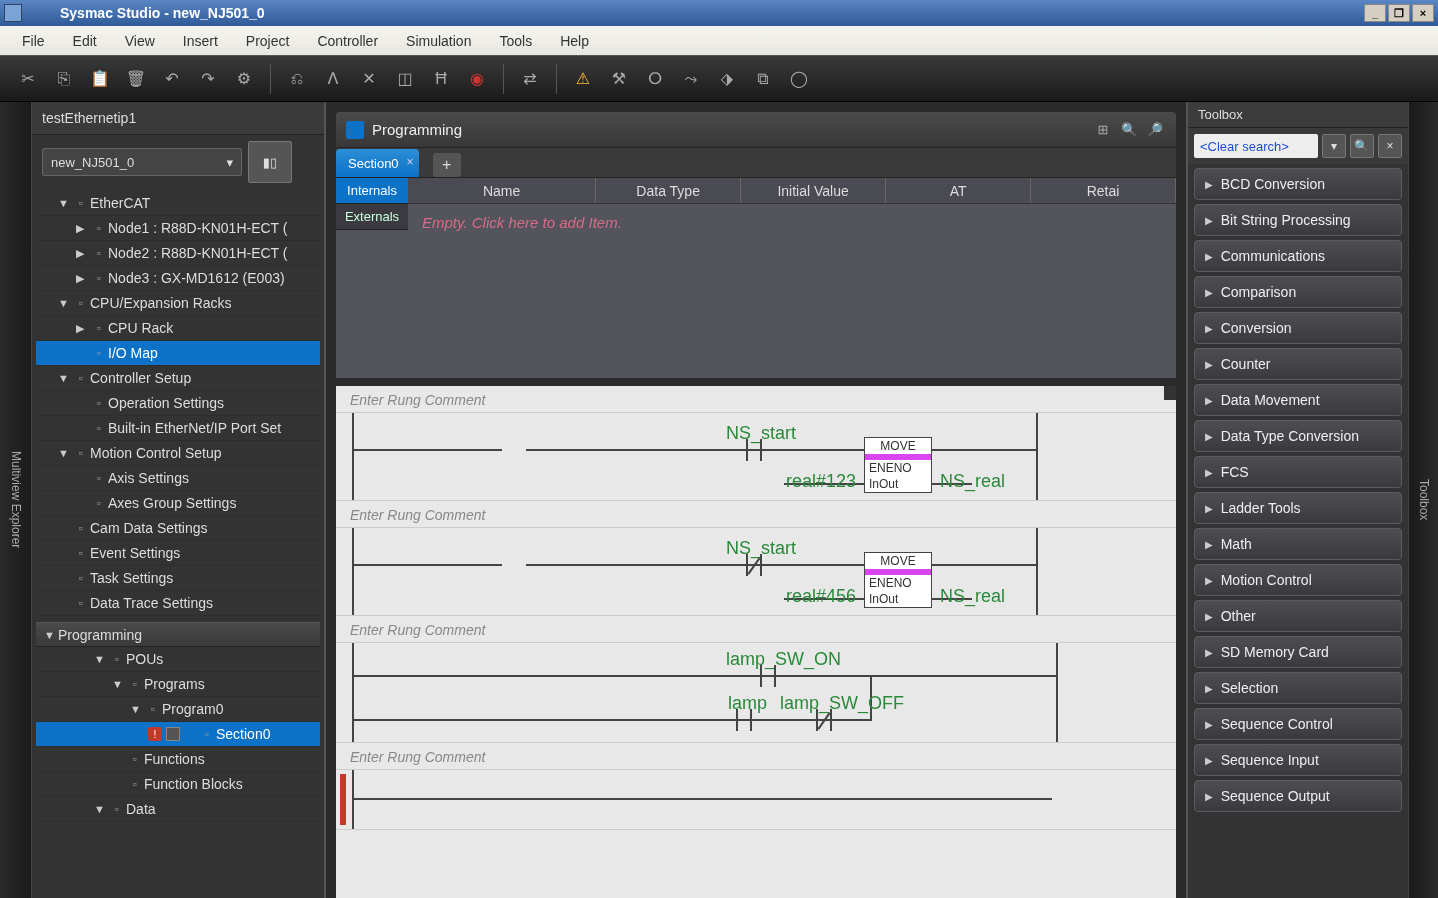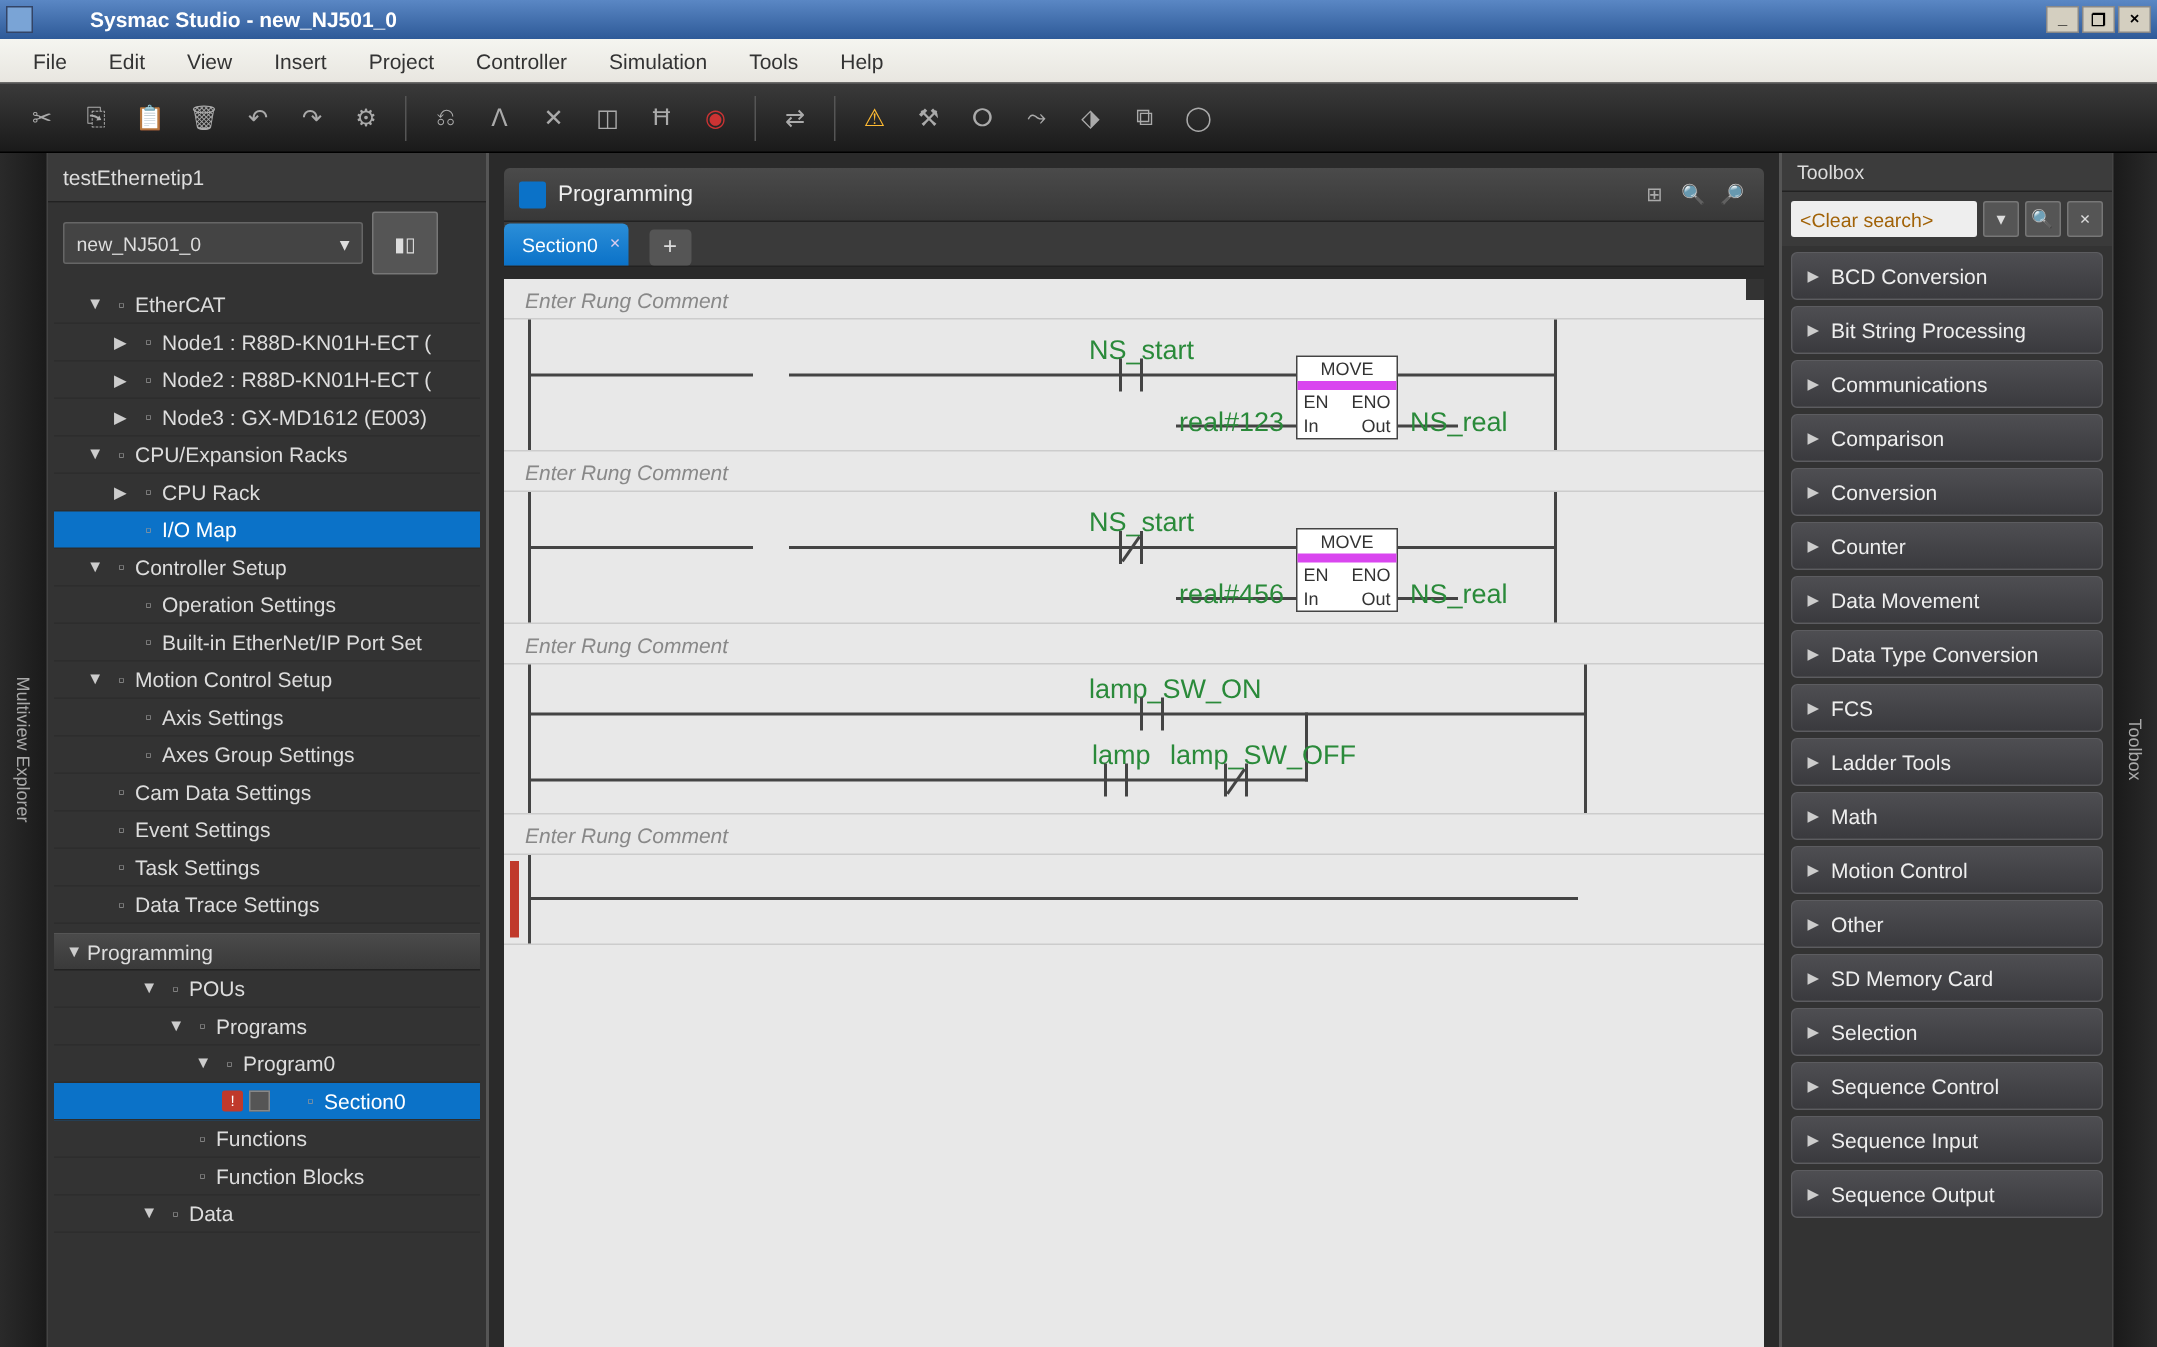--- a/index.html
+++ b/index.html
@@ -79,31 +79,31 @@
 .rail-l { position: absolute; left: 16px; top: 0; bottom: 0; width: 2px; background: #444; }
 .rail-r { position: absolute; left: 700px; top: 0; bottom: 0; width: 2px; background: #444; }
 .hwire { position: absolute; height: 2px; background: #444; }
 .contact { position: absolute; width: 24px; height: 26px; top: 24px; }
 .contact::before, .contact::after { content: ""; position: absolute; top: 2px; bottom: 2px; width: 2px; background: #444; }
 .contact::before { left: 4px; }
 .contact::after { right: 4px; }
 .contact.nc .slash { position: absolute; left: 2px; right: 2px; top: 50%; height: 2px; background: #444; transform: rotate(-55deg); }
 .fb { position: absolute; border: 1.5px solid #444; background: #fff; text-align: center; font-size: 12px; }
 .fb .fb-title { border-bottom: 6px solid #d946ef; padding: 1px 4px; }
-.fb .fb-row { display: flex; justify-content: space-between; padding: 1px 4px; }
+.fb .fb-row { display: flex; justify-content: flex-start; padding: 1px 4px; }
 .sig { position: absolute; font-size: 18px; color: #2a8a3a; }
 .sig.in { color: #2a8a3a; }
 .rung.new { height: 60px; }
 .rung.new .bar { position: absolute; left: 4px; top: 4px; bottom: 4px; width: 6px; background: #c0392b; }
 .ladder-scroll { position: absolute; right: 0; top: 0; width: 12px; height: 14px; background: #333; }
 
 
 .rp-header { height: 26px; background: #3c3c3c; color: #ddd; display: flex; align-items: center; padding: 0 10px; border-bottom: 1px solid #222; }
 .rp-search { display: flex; align-items: center; gap: 4px; padding: 6px 6px; background: #3a3a3a; }
-.rp-search-box { flex: 1; height: 24px; background: #eee; color: #a16207; display: flex; align-items: center; padding: 0 6px; font-size: 13px; border-radius: 2px; }
+.rp-search-box { flex: 1; height: 24px; background: #eee; color: #1d4ed8; display: flex; align-items: center; padding: 0 6px; font-size: 13px; border-radius: 2px; }
 .rp-sbtn { width: 24px; height: 24px; background: #555; border: 1px solid #777; display: flex; align-items: center; justify-content: center; color: #ddd; font-size: 12px; cursor: pointer; border-radius: 2px; }
 .toolbox-list { flex: 1; overflow-y: auto; padding: 4px 6px; }
 .tool-cat { height: 32px; background: linear-gradient(#4e4e52, #3a3a3e); border: 1px solid #5c5c60; border-radius: 4px; margin-bottom: 4px; display: flex; align-items: center; padding: 0 10px; color: #eee; font-size: 14px; cursor: pointer; }
 .tool-cat .tri { margin-right: 8px; font-size: 10px; color: #ccc; }
 
 ::-webkit-scrollbar { width: 12px; }
 ::-webkit-scrollbar-track { background: #2a2a2a; }
 ::-webkit-scrollbar-thumb { background: #555; border-radius: 2px; }
 </style>
 </head>
@@ -310,20 +310,36 @@
       <div class="pt-btn">🔎</div>
     </div>
     <div class="tab-strip">
       <div class="tab">
         <span>Section0</span>
         <span class="tab-close">×</span>
       </div>
       <div class="tab-add">+</div>
     </div>
 
+    <div class="var-area">
+      <div class="var-tabs">
+        <div class="var-tab active">Internals</div>
+        <div class="var-tab">Externals</div>
+      </div>
+      <div class="var-main">
+        <div class="var-head" id="var-head">
+            <div class="var-col">Name</div>
+            <div class="var-col">Data Type</div>
+            <div class="var-col">Initial Value</div>
+            <div class="var-col">AT</div>
+            <div class="var-col">Retai</div>
+          </div>
+        <div class="var-body">Empty. Click here to add Item.</div>
+      </div>
+    </div>
 
     <div class="ladder">
       <div class="ladder-scroll"></div>
 
       <div class="rung-comment">Enter Rung Comment</div>
       <div class="rung">
         <div class="rail-l"></div>
           <div class="rail-r"></div>
         <div class="hwire" style="left:16px; width:150px; top:36px;"></div>
         <div class="hwire" style="left:190px; width:338px; top:36px;"></div>

